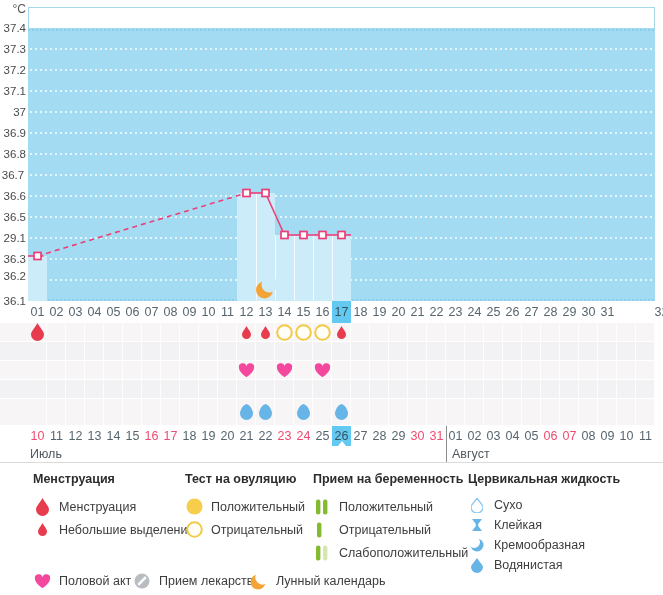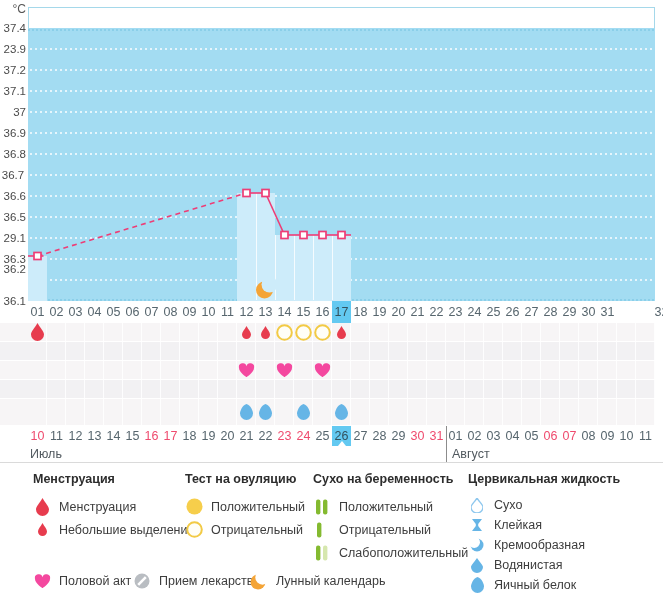--- a/index.html
+++ b/index.html
@@ -78,32 +78,32 @@
       <rect x="34" y="252.5" width="7" height="7" fill="#fff" stroke="#ee3d76" stroke-width="1.7"></rect>
       <rect x="243" y="189.5" width="7" height="7" fill="#fff" stroke="#ee3d76" stroke-width="1.7"></rect>
       <rect x="262" y="189.5" width="7" height="7" fill="#fff" stroke="#ee3d76" stroke-width="1.7"></rect>
       <rect x="281" y="231.5" width="7" height="7" fill="#fff" stroke="#ee3d76" stroke-width="1.7"></rect>
       <rect x="300" y="231.5" width="7" height="7" fill="#fff" stroke="#ee3d76" stroke-width="1.7"></rect>
       <rect x="319" y="231.5" width="7" height="7" fill="#fff" stroke="#ee3d76" stroke-width="1.7"></rect>
       <rect x="338" y="231.5" width="7" height="7" fill="#fff" stroke="#ee3d76" stroke-width="1.7"></rect>
     </svg>
   <div id="yaxis">
       <div class="ylab" style="top: 21px;">37.4</div>
-      <div class="ylab" style="top: 42px;">23.9</div>
+      <div class="ylab" style="top: 42px;">37.3</div>
       <div class="ylab" style="top: 63px;">37.2</div>
       <div class="ylab" style="top: 84px;">37.1</div>
       <div class="ylab" style="top: 105px;">37</div>
       <div class="ylab" style="top: 126px;">36.9</div>
       <div class="ylab" style="top: 147px;">36.8</div>
       <div class="ylab" style="top: 168px; text-align: center;">36.7</div>
       <div class="ylab" style="top: 189px;">36.6</div>
       <div class="ylab" style="top: 210px;">36.5</div>
       <div class="ylab" style="top: 231px;">29.1</div>
       <div class="ylab" style="top: 252px;">36.3</div>
-      <div class="ylab" style="top: 262px;">36.2</div>
+      <div class="ylab" style="top: 269px;">36.2</div>
       <div class="ylab" style="top: 294px;">36.1</div>
     </div>
   <div id="dayrow">
       <div class="cell" style="left: 28px; top: 301px; width: 19px; height: 22px;">01</div>
       <div class="cell" style="left: 47px; top: 301px; width: 19px; height: 22px;">02</div>
       <div class="cell" style="left: 66px; top: 301px; width: 19px; height: 22px;">03</div>
       <div class="cell" style="left: 85px; top: 301px; width: 19px; height: 22px;">04</div>
       <div class="cell" style="left: 104px; top: 301px; width: 19px; height: 22px;">05</div>
       <div class="cell" style="left: 123px; top: 301px; width: 19px; height: 22px;">06</div>
       <div class="cell" style="left: 142px; top: 301px; width: 19px; height: 22px;">07</div>
@@ -471,21 +471,21 @@
           <span class="licon">
             <svg width="17" height="17" viewBox="0 0 17 17">
               <circle cx="8.5" cy="8.5" r="7.3" fill="#fffef7" stroke="#f2ca45" stroke-width="2"></circle>
             </svg>
           </span>
           <span>Отрицательный</span>
         </div>
       </div>
   </div>
   <div class="legend-col" style="left:313px">
-    <div class="legend-h">Сухо на беременность</div>
+    <div class="legend-h">Прием на беременность</div>
     <div>
         <div class="litem">
           <span class="licon">
             <svg width="12" height="16" viewBox="0 0 12 16">
               <rect x="0" y="0.5" width="4.4" height="15" rx="2" fill="#84ba30"></rect>
               <rect x="7" y="0.5" width="4.4" height="15" rx="2" fill="#84ba30"></rect>
             </svg>
           </span>
           <span>Положительный</span>
         </div>
@@ -536,28 +536,20 @@
           </span>
           <span>Кремообразная</span>
         </div>
         <div class="litem">
           <span class="licon">
             <svg width="12" height="15" viewBox="0 0 12 15">
               <path d="M6 0 C8.879999999999999 4.5 12 7.199999999999999 12 9 A6 6 0 1 1 0 9 C0 7.199999999999999 3.12 4.5 6 0 Z" fill="#66b5e6"></path>
             </svg>
           </span>
           <span>Водянистая</span>
-        </div>
-        <div class="litem">
-          <span class="licon">
-            <svg width="13" height="16" viewBox="0 0 13 16">
-              <path d="M6.5 0 C11.049999999999999 1.6 13 7.2 13 9.5 A6.5 6.5 0 1 1 0 9.5 C0 7.2 1.95 1.6 6.5 0 Z" fill="#66b5e6"></path>
-            </svg>
-          </span>
-          <span>Яичный белок</span>
         </div>
       </div>
   </div>
   <div id="lfoot">
       <div class="lfoot-item" style="left: 33px;">
         <span class="licon">
           <svg width="17" height="15" viewBox="0 0 17 15">
             <path d="M8.5 14 C8.5 14 1 9.3 1 4.9 A3.6 3.6 0 0 1 8.5 3.3 A3.6 3.6 0 0 1 16 4.9 C16 9.3 8.5 14 8.5 14 Z" fill="#f4489f"></path>
           </svg>
         </span>

